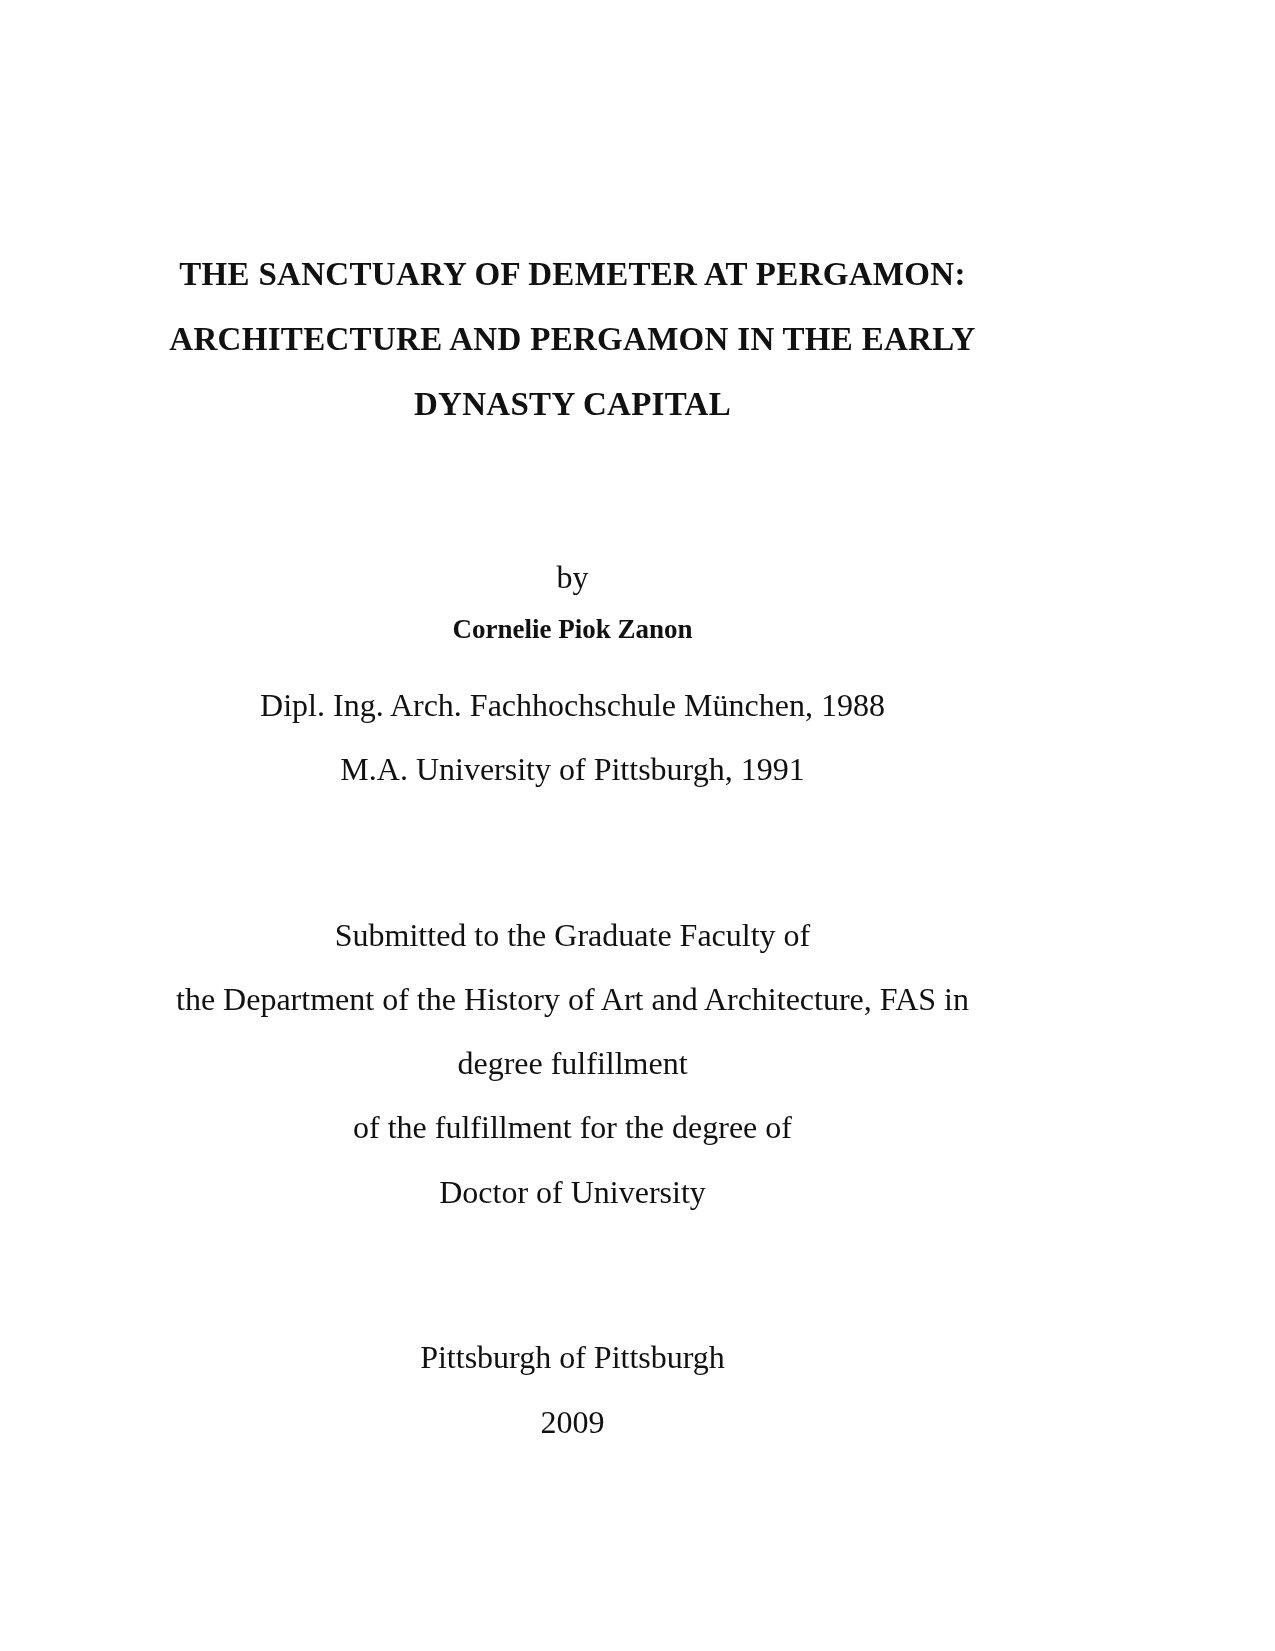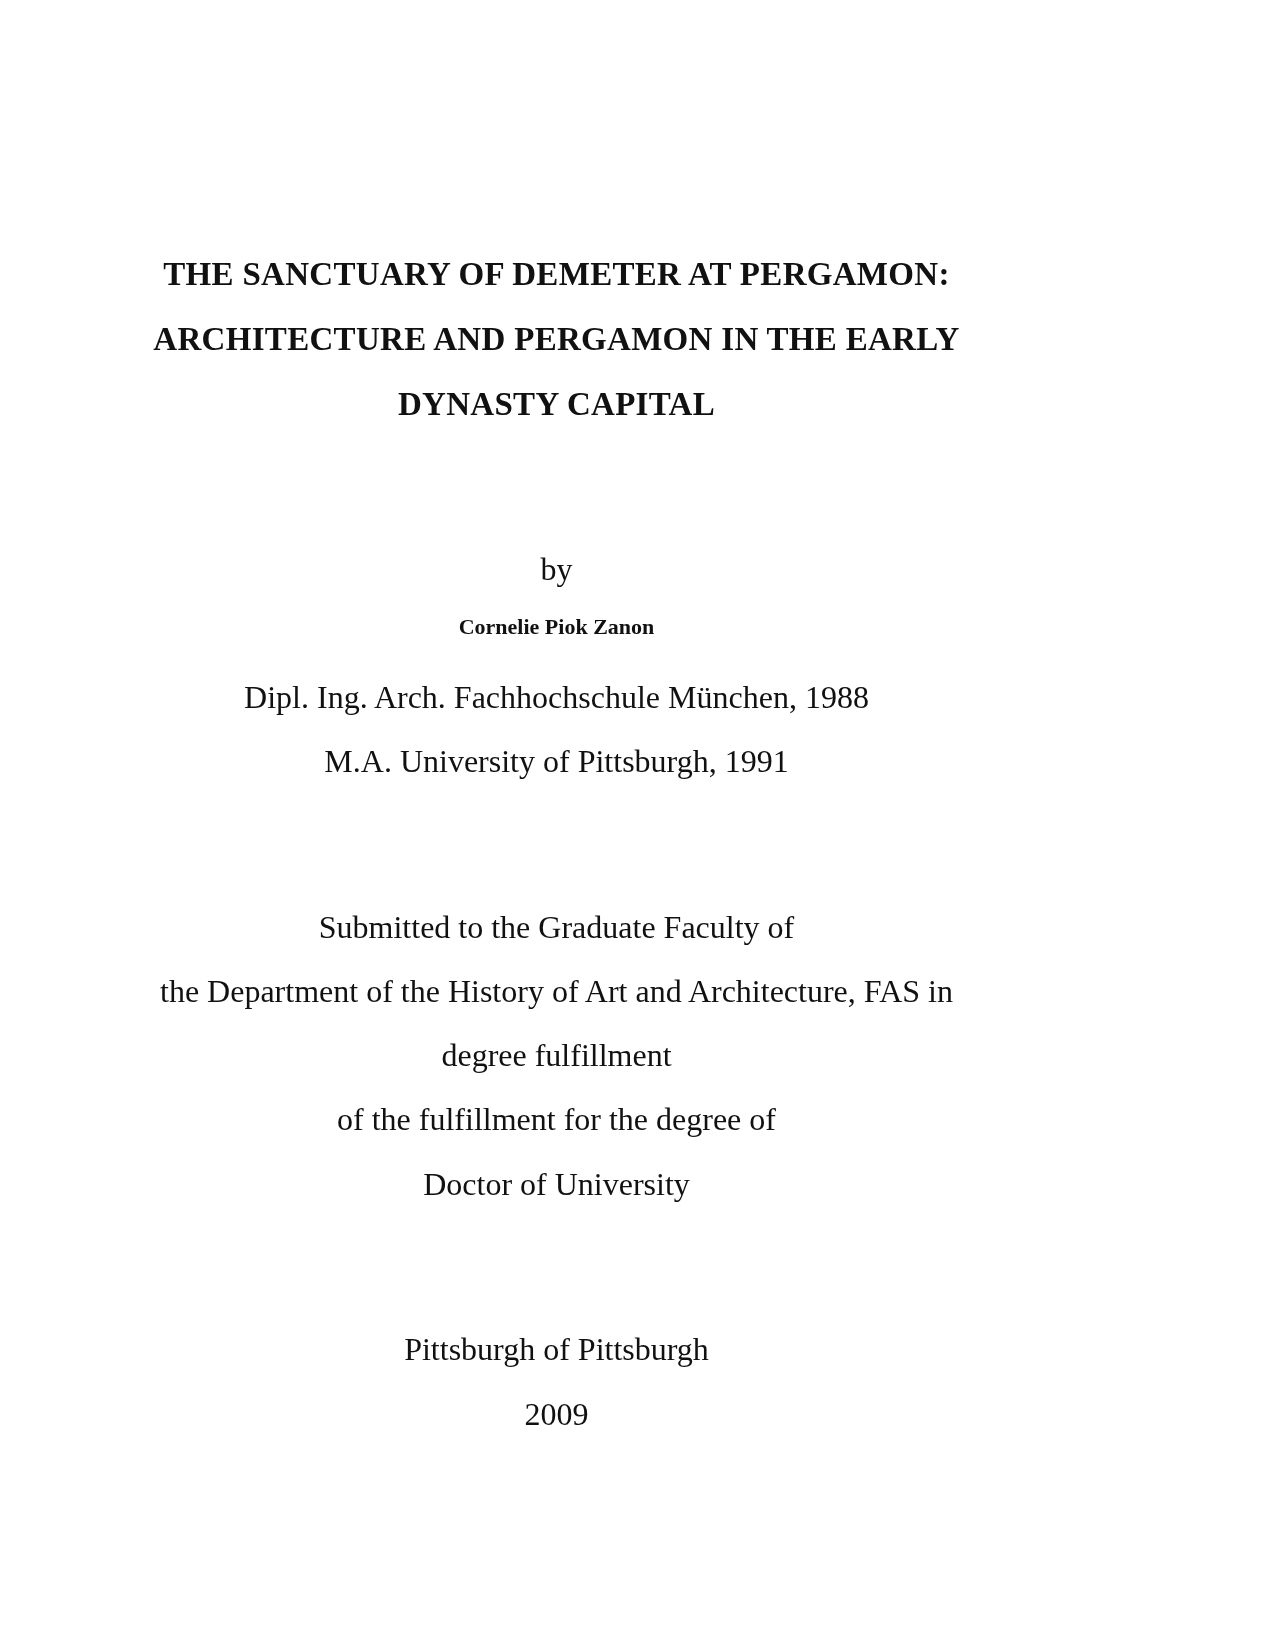--- a/index.html
+++ b/index.html
@@ -1,26 +1,26 @@
 <!DOCTYPE html>
 <html><head>
   <meta charset="utf-8">
   <style>
     html, body { margin: 0; padding: 0; background: #ffffff; }
     body {
       width: 1275px; height: 1651px; position: relative; overflow: hidden;
       font-family: "Liberation Serif", "DejaVu Serif", serif; color: #111111;
     }
     .line {
-      position: absolute; left: 8px; width: 1097px; text-align: center;
-      white-space: nowrap; line-height: 1;
+      position: absolute; left: 0; width: 1097px; text-align: center;
+      white-space: nowrap; line-height: 1; padding-left: 24px;
     }
     .title { font-weight: bold; font-size: 33px; letter-spacing: 0.3px; }
-    .name { font-weight: bold; font-size: 22px; }
-    .body { font-size: 32px; }
+    .name { font-weight: bold; font-size: 27px; }
+    .body { font-size: 32px; margin-top: 8px; }
   </style>
 </head>
 <body>
 
 <div>
   <div class="line title" style="top:258px">THE SANCTUARY OF DEMETER AT PERGAMON:</div>
   <div class="line title" style="top:323px">ARCHITECTURE AND PERGAMON IN THE EARLY</div>
   <div class="line title" style="top:388px">DYNASTY CAPITAL</div>
 
   <div class="line body" style="top:553px">by</div>

